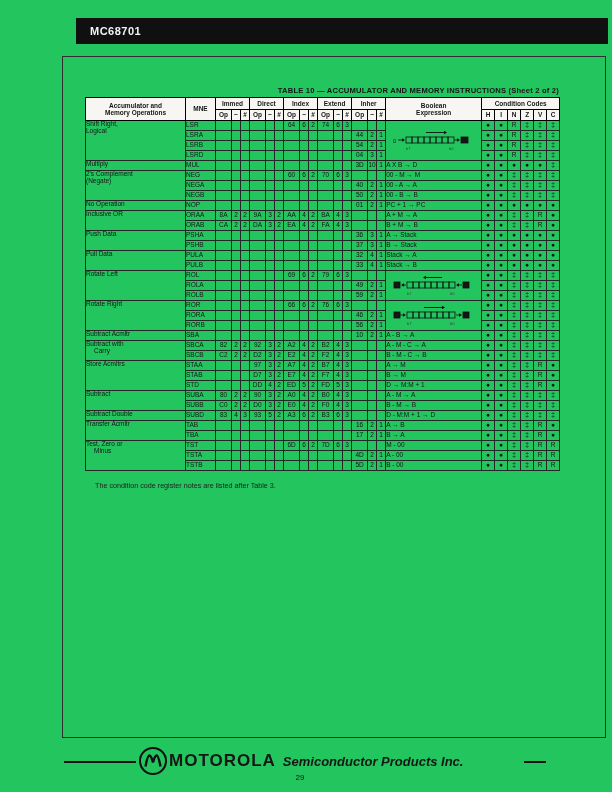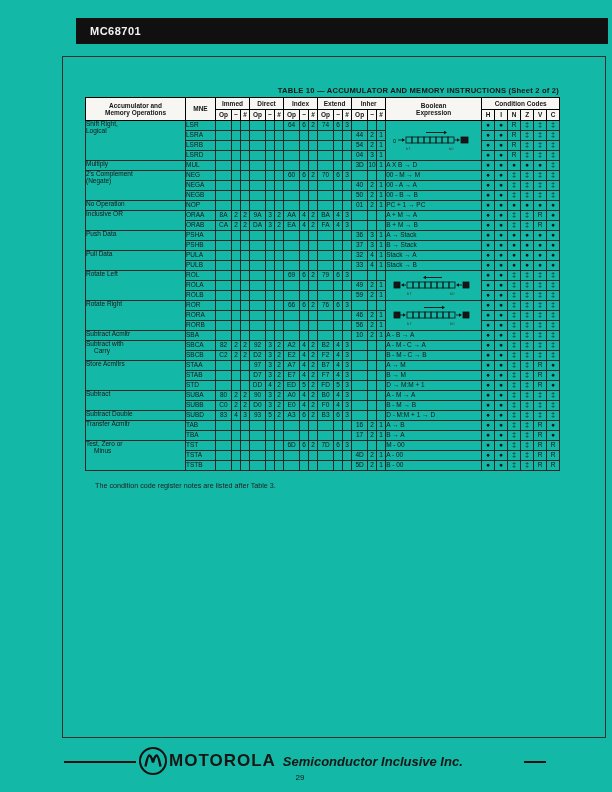--- a/index.html
+++ b/index.html
@@ -1,17 +1,17 @@
 <!DOCTYPE html>
 <html><head>
 <meta charset="utf-8">
 <style>
   html,body{margin:0;padding:0;}
   body{background:#e8e6e1;}
-  .page{position:relative;width:612px;height:792px;background:#14b8a6;overflow:hidden;
+  .page{position:relative;width:612px;height:792px;background:#22c55e;overflow:hidden;
         font-family:"Liberation Sans","DejaVu Sans",sans-serif;color:#161616;}
   
   .chipbar{position:absolute;left:76px;top:18px;width:532px;height:26px;background:#101010;
            display:flex;align-items:center;}
   .chipbar span{color:#f2f2f2;font-size:11px;font-weight:bold;letter-spacing:.5px;margin-left:14px;}
   
   .borderbox{position:absolute;left:62px;top:56px;width:542px;height:680px;border:1px solid #2e2e2e;}
   
   .tbl-title{position:absolute;left:85px;top:86px;width:474px;text-align:right;
              font-size:7.6px;font-weight:bold;letter-spacing:.2px;}
@@ -1110,18 +1110,18 @@
 
   <div class="rule-l"></div>
   <div class="rule-r"></div>
 
   <div class="brand">
     <svg width="30" height="30" viewBox="0 0 30 30">
       <circle cx="15" cy="15" r="13" fill="none" stroke="#111" stroke-width="2"></circle>
       <path d="M7.5 20.5 Q9.6 9.5 11.3 9.5 Q13.2 9.5 15 16.5 Q16.8 9.5 18.7 9.5 Q20.4 9.5 22.5 20.5" fill="none" stroke="#111" stroke-width="2.4"></path>
     </svg>
     <span class="moto">MOTOROLA</span>
-    <span class="tagline">Semiconductor Inclusive Inc.</span>
+    <span class="tagline">Semiconductor Products Inc.</span>
   </div>
 
   <div class="pagenum">29</div>
 
 </div>
 
 </body></html>

